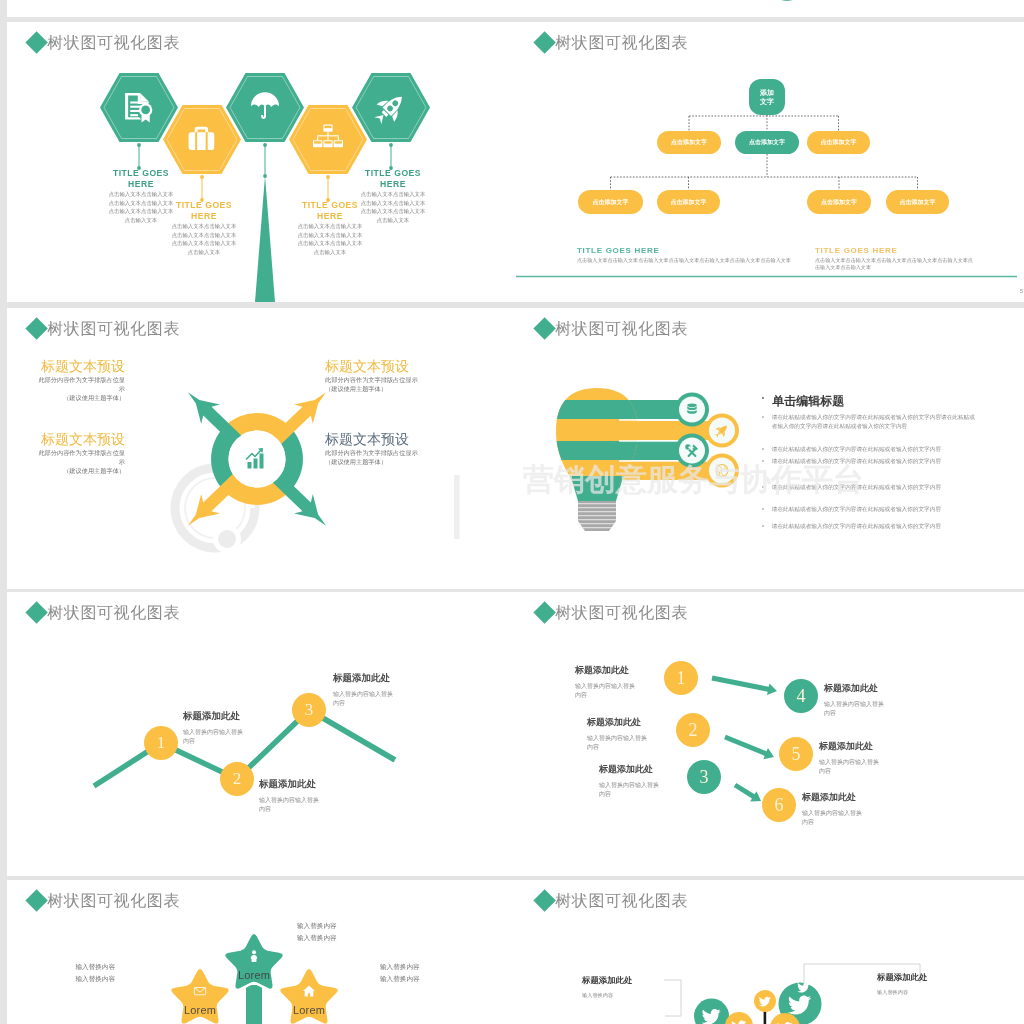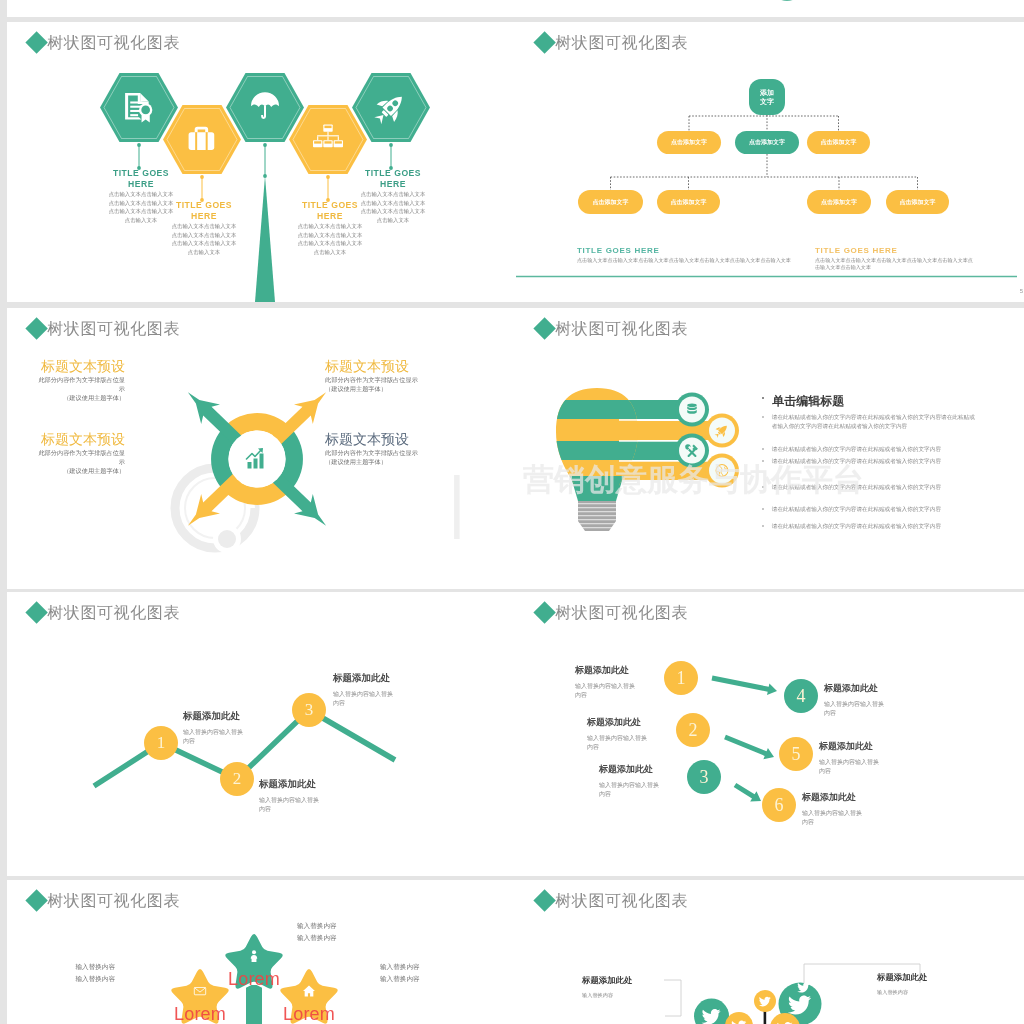--- a/index.html
+++ b/index.html
@@ -48,21 +48,21 @@
   .s5b{font-size:6px;color:#8d8d8d;line-height:9px;margin-top:5px;}
 
   
   .s6n{position:absolute;width:34px;height:34px;line-height:34px;text-align:center;
        color:#fdf3d4;font-size:18px;font-family:"Liberation Serif",serif;}
   .s6c{position:absolute;}
   .s6t{font-size:9px;font-weight:bold;color:#4b4b4b;white-space:nowrap;}
   .s6b{font-size:6px;color:#8d8d8d;line-height:9px;margin-top:5px;width:63px;}
 
   
-  .s7l{position:absolute;width:90px;text-align:center;color:#ef4444;opacity:.9;font-size:18px;letter-spacing:.2px;}
+  .s7l{position:absolute;width:90px;text-align:center;color:#404040;opacity:.9;font-size:11px;letter-spacing:.2px;}
   .s7n{position:absolute;font-size:6.6px;color:#6d6d6d;line-height:11.5px;}
 
   
   .s8c{position:absolute;}
   .s8t{font-size:8.4px;font-weight:bold;color:#3d3d3d;white-space:nowrap;}
   .s8b{font-size:5.2px;color:#8a8a8a;margin-top:6px;}
 
   
   .wmwrap{position:absolute;left:0;top:0;width:1024px;height:1024px;pointer-events:none;}
   .wmwrap *{color:rgba(233,233,233,0.72);}

